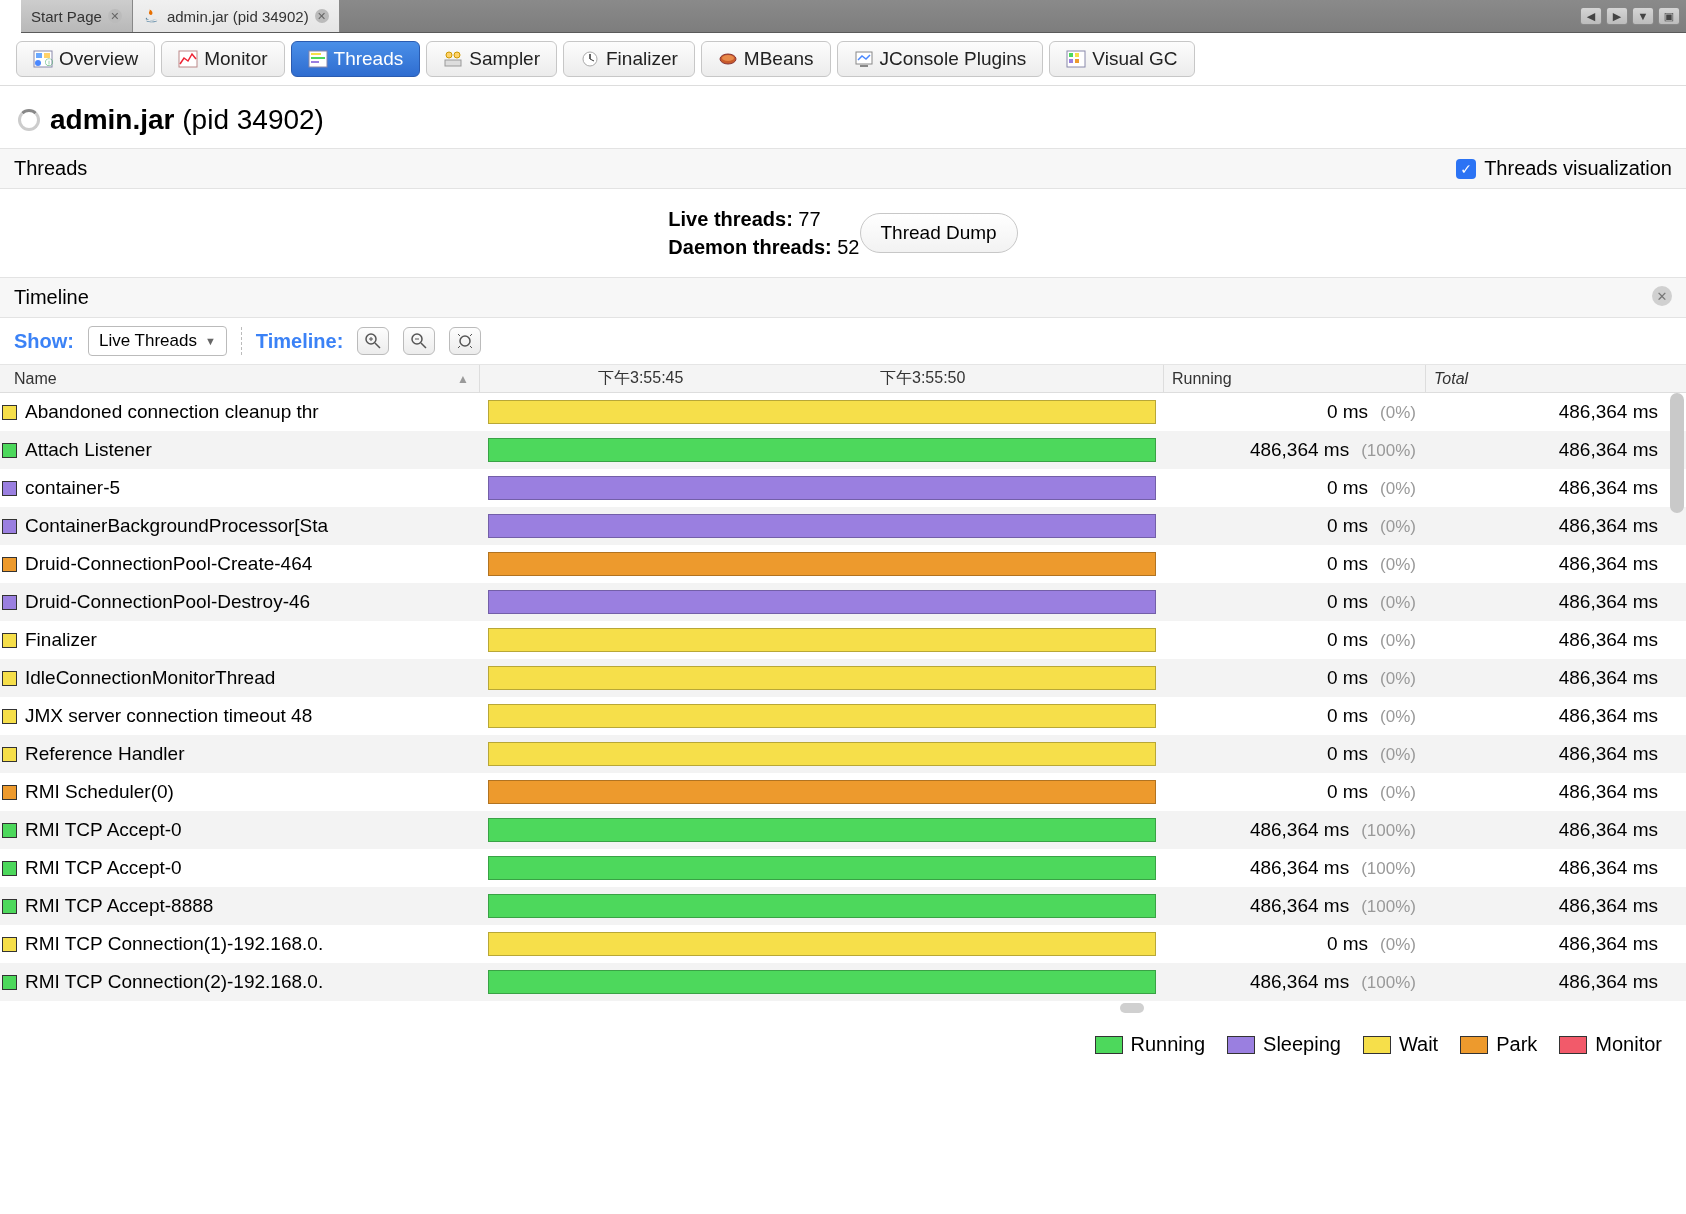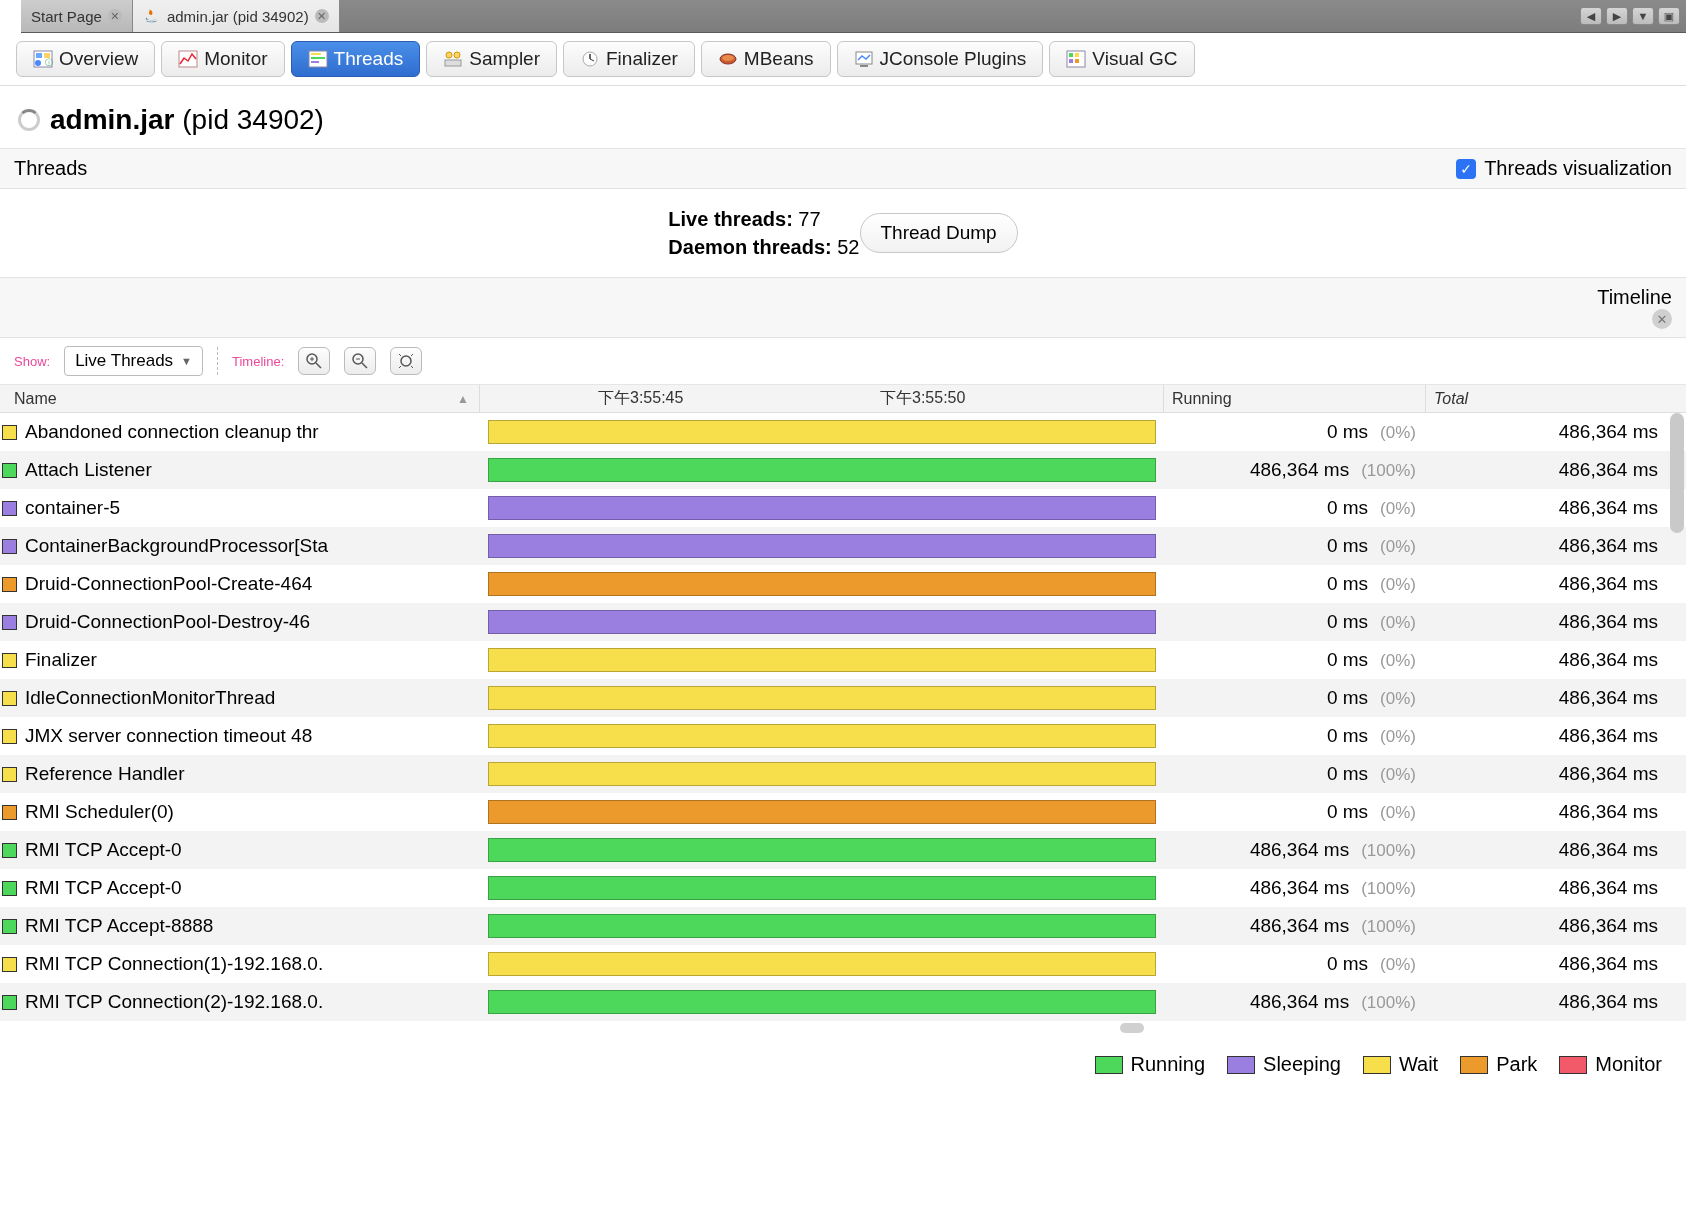--- a/index.html
+++ b/index.html
@@ -29,26 +29,26 @@
 .section-header { display: flex; align-items: center; justify-content: space-between; padding: 8px 14px; background: #f7f7f7; border-top: 1px solid #e3e3e3; border-bottom: 1px solid #e3e3e3; font-size: 20px; }
 .chk { display: flex; align-items: center; gap: 8px; }
 .checkbox { width: 20px; height: 20px; border-radius: 4px; background: #2b73f4; display: flex; align-items: center; justify-content: center; color: #fff; font-size: 14px; }
 
 
 .stats { display: flex; justify-content: center; align-items: center; padding: 16px 5px; }
 .stats-left { font-size: 20px; line-height: 1.4; }
 .thread-dump { padding: 8px 20px; border: 1px solid #c7c7c7; border-radius: 20px; background: linear-gradient(#fff,#f2f2f2); font-size: 19px; cursor: pointer; }
 
 
-.timeline-header { display: flex; align-items: flex-end; justify-content: space-between; padding: 8px 14px; background: #f7f7f7; border-top: 1px solid #e3e3e3; border-bottom: 1px solid #e3e3e3; font-size: 20px; flex-direction: column; }
+.timeline-header { display: flex; align-items: flex-start; justify-content: space-between; padding: 8px 14px; background: #f7f7f7; border-top: 1px solid #e3e3e3; border-bottom: 1px solid #e3e3e3; font-size: 20px; }
 .timeline-close { width: 20px; height: 20px; border-radius: 50%; background: #d0d0d0; display: flex; align-items: center; justify-content: center; font-size: 13px; color: #777; }
 
 
 .controls { display: flex; align-items: center; gap: 14px; padding: 8px 14px; border-bottom: 1px solid #e5e5e5; }
-.control-label { font-size: 13px; color: #ec4899; }
+.control-label { font-size: 20px; color: #3b82f6; font-weight: bold; }
 .dropdown { display: flex; align-items: center; gap: 8px; padding: 4px 10px; border: 1px solid #bbb; border-radius: 4px; background: #fff; font-size: 17px; }
 .dropdown .chev { font-size: 11px; color: #666; }
 .vdiv { width: 1px; height: 28px; border-left: 1px dashed #bbb; }
 .zoom-btn { width: 32px; height: 28px; border: 1px solid #bbb; border-radius: 6px; background: linear-gradient(#fdfdfd,#ececec); display: flex; align-items: center; justify-content: center; }
 
 
 .table { display: flex; flex-direction: column; }
 .thead { display: flex; height: 28px; align-items: center; background: #f4f4f4; border-bottom: 1px solid #ddd; font-size: 16px; color: #333; }
 .col-name { width: 480px; padding-left: 14px; border-right: 1px solid #ddd; height: 100%; display: flex; align-items: center; position: relative; }
 .sort-arrow { position: absolute; right: 10px; color: #999; font-size: 12px; }

